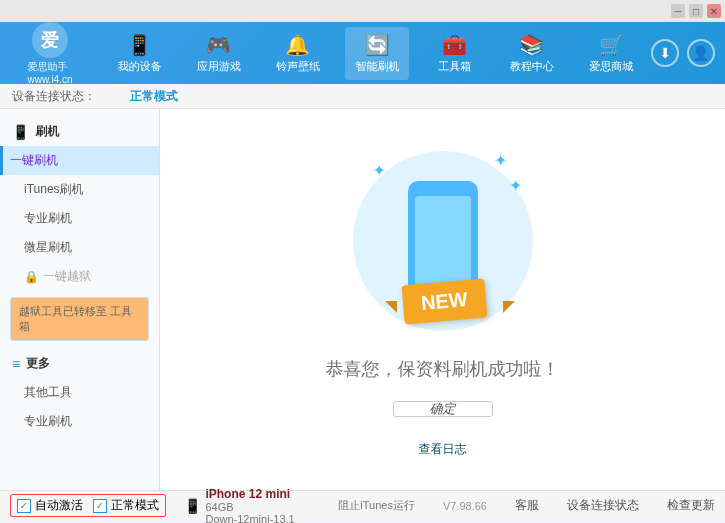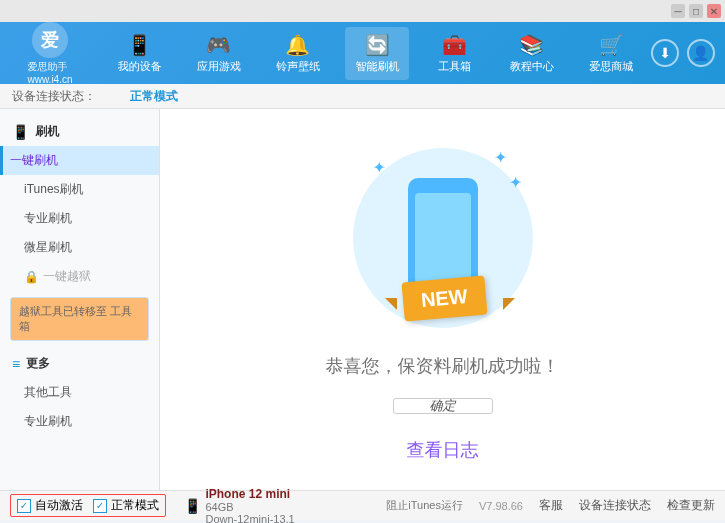--- a/index.html
+++ b/index.html
@@ -140,40 +140,40 @@
       position: absolute; color: #4db8ff; font-size: 16px; z-index: 4;
     }
     .success-text { font-size: 18px; color: #737373; margin-bottom: 20px; }
     .confirm-btn {
       width: 100px; height: 16px; background: white;
       border: 1px solid #ccc; border-radius: 3px; cursor: pointer;
       font-size: 13px; color: #555; display: flex; align-items: center; justify-content: center;
       margin-bottom: 24px;
       font-style: italic;
     }
-    .visit-link { color: #8b5cf6; font-size: 18px; cursor: pointer; }
+    .visit-link { color: #0c4a6e; font-size: 12px; cursor: pointer; }
 
     
     .bottom-bar {
       height: 30px; background: #f5f5f5; border-top: 1px solid #e0e0e0;
       display: flex; align-items: center; padding: 0 10px;
     }
     .bottom-left { display: flex; align-items: center; gap: 8px; flex: 1; }
     .checkbox-item { display: flex; align-items: center; gap: 4px; font-size: 12px; cursor: pointer; }
     .checkbox-box {
       width: 14px; height: 14px; border: 1px solid #2196d9;
       background: white; display: flex; align-items: center; justify-content: center;
       color: #2196d9; font-size: 10px;
     }
     .device-info { margin-left: 10px; }
     .device-name { color: #7f1d1d; font-weight: bold; font-size: 12px; }
     .device-detail { color: #777; font-size: 11px; }
     .device-icon { color: #2196d9; margin-right: 4px; font-size: 14px; }
     .bottom-status { color: #777; font-size: 11px; cursor: pointer; }
-    .bottom-right { display: flex; gap: 16px; align-items: center; }
+    .bottom-right { display: flex; gap: 28px; align-items: center; }
     .bottom-link { color: #555; font-size: 12px; cursor: pointer; }
     .version-text { color: #999; font-size: 11px; }
 
     
     .checkbox-area {
       border: 1px solid #f44; border-radius: 2px; padding: 2px 6px;
       display: flex; gap: 10px; align-items: center;
     }
   </style>
 </head>

